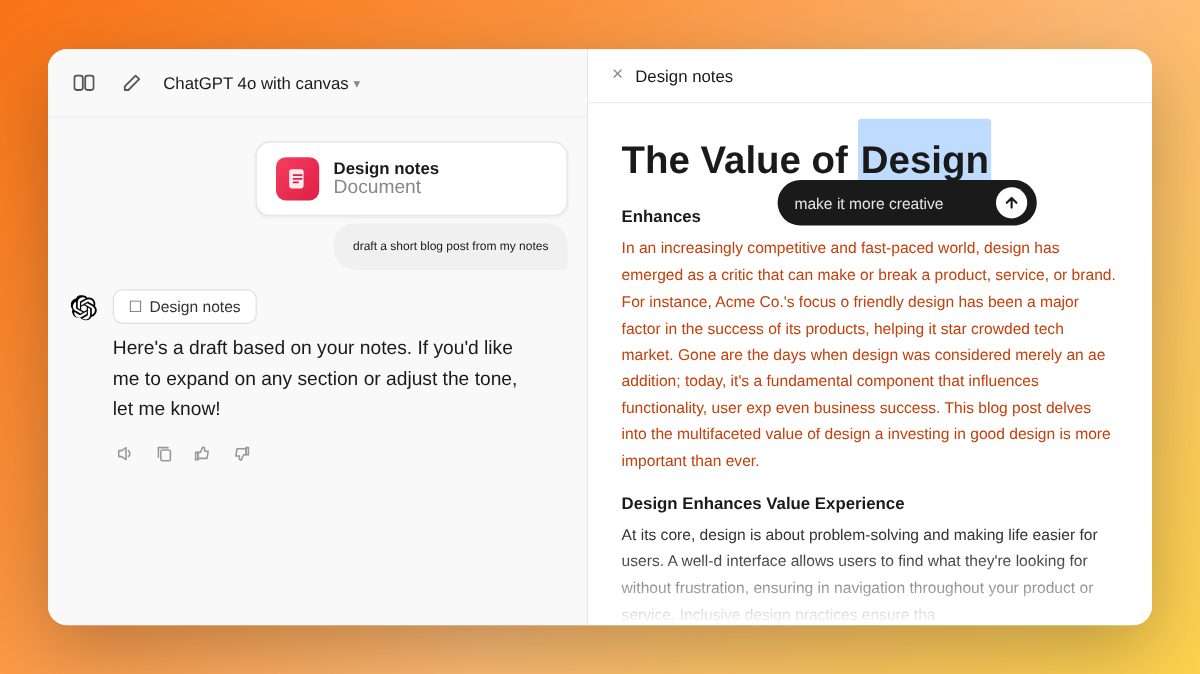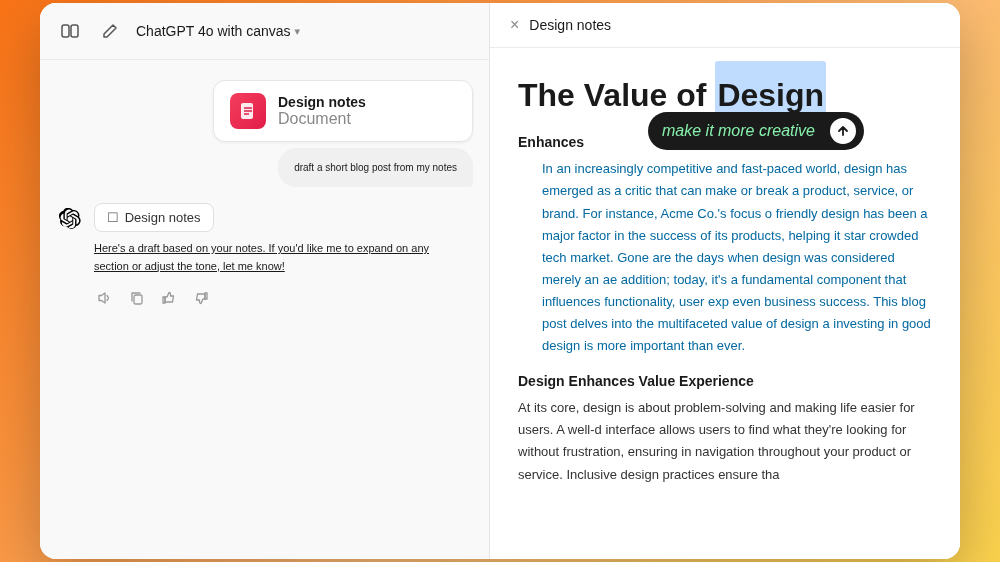--- a/index.html
+++ b/index.html
@@ -9,21 +9,21 @@
       overflow: hidden;
       font-family: -apple-system, BlinkMacSystemFont, 'Segoe UI', sans-serif;
       background: linear-gradient(135deg, #f97316 0%, #fb923c 30%, #fdba74 60%, #fcd34d 100%);
       display: flex;
       align-items: center;
       justify-content: center;
     }
 
     .app-window {
       width: 920px;
-      height: 556px;
+      height: 480px;
       background: #ffffff;
       border-radius: 16px;
       display: flex;
       flex-direction: row;
       overflow: hidden;
       box-shadow: 0 20px 60px rgba(0,0,0,0.25);
     }
 
     
     .left-panel {
@@ -174,25 +174,24 @@
       cursor: pointer;
       width: fit-content;
     }
 
     .source-chip .chip-icon {
       font-size: 13px;
       color: #666;
     }
 
     .assistant-text {
-      font-size: 11px;
+      font-size: 16px;
       color: #1a1a1a;
       line-height: 1.6;
       max-width: 340px;
-      text-decoration: underline;
     }
 
     .message-actions {
       display: flex;
       gap: 10px;
       margin-top: 4px;
     }
 
     .action-icon {
       width: 22px;
@@ -269,24 +268,23 @@
       background: #1a1a1a;
       border-radius: 20px;
       padding: 6px 8px 6px 14px;
       z-index: 10;
     }
 
     .inline-edit-bar .edit-input {
       background: transparent;
       border: none;
       outline: none;
-      color: #86efac;
-      font-size: 16px;
+      color: #e5e5e5;
+      font-size: 13px;
       width: 160px;
-      font-style: italic;
     }
 
     .inline-edit-bar .send-btn {
       width: 26px;
       height: 26px;
       background: #fff;
       border-radius: 50%;
       display: flex;
       align-items: center;
       justify-content: center;
@@ -308,22 +306,21 @@
     }
 
     .doc-body-text {
       font-size: 13px;
       color: #333;
       line-height: 1.7;
       margin-bottom: 16px;
     }
 
     .doc-body-text.intro {
-      color: #0369a1;
-      margin-left: 24px;
+      color: #c2410c;
     }
 
     .fade-bottom {
       position: absolute;
       bottom: 0;
       left: 0;
       right: 0;
       height: 60px;
       background: linear-gradient(transparent, #ffffff);
       pointer-events: none;

